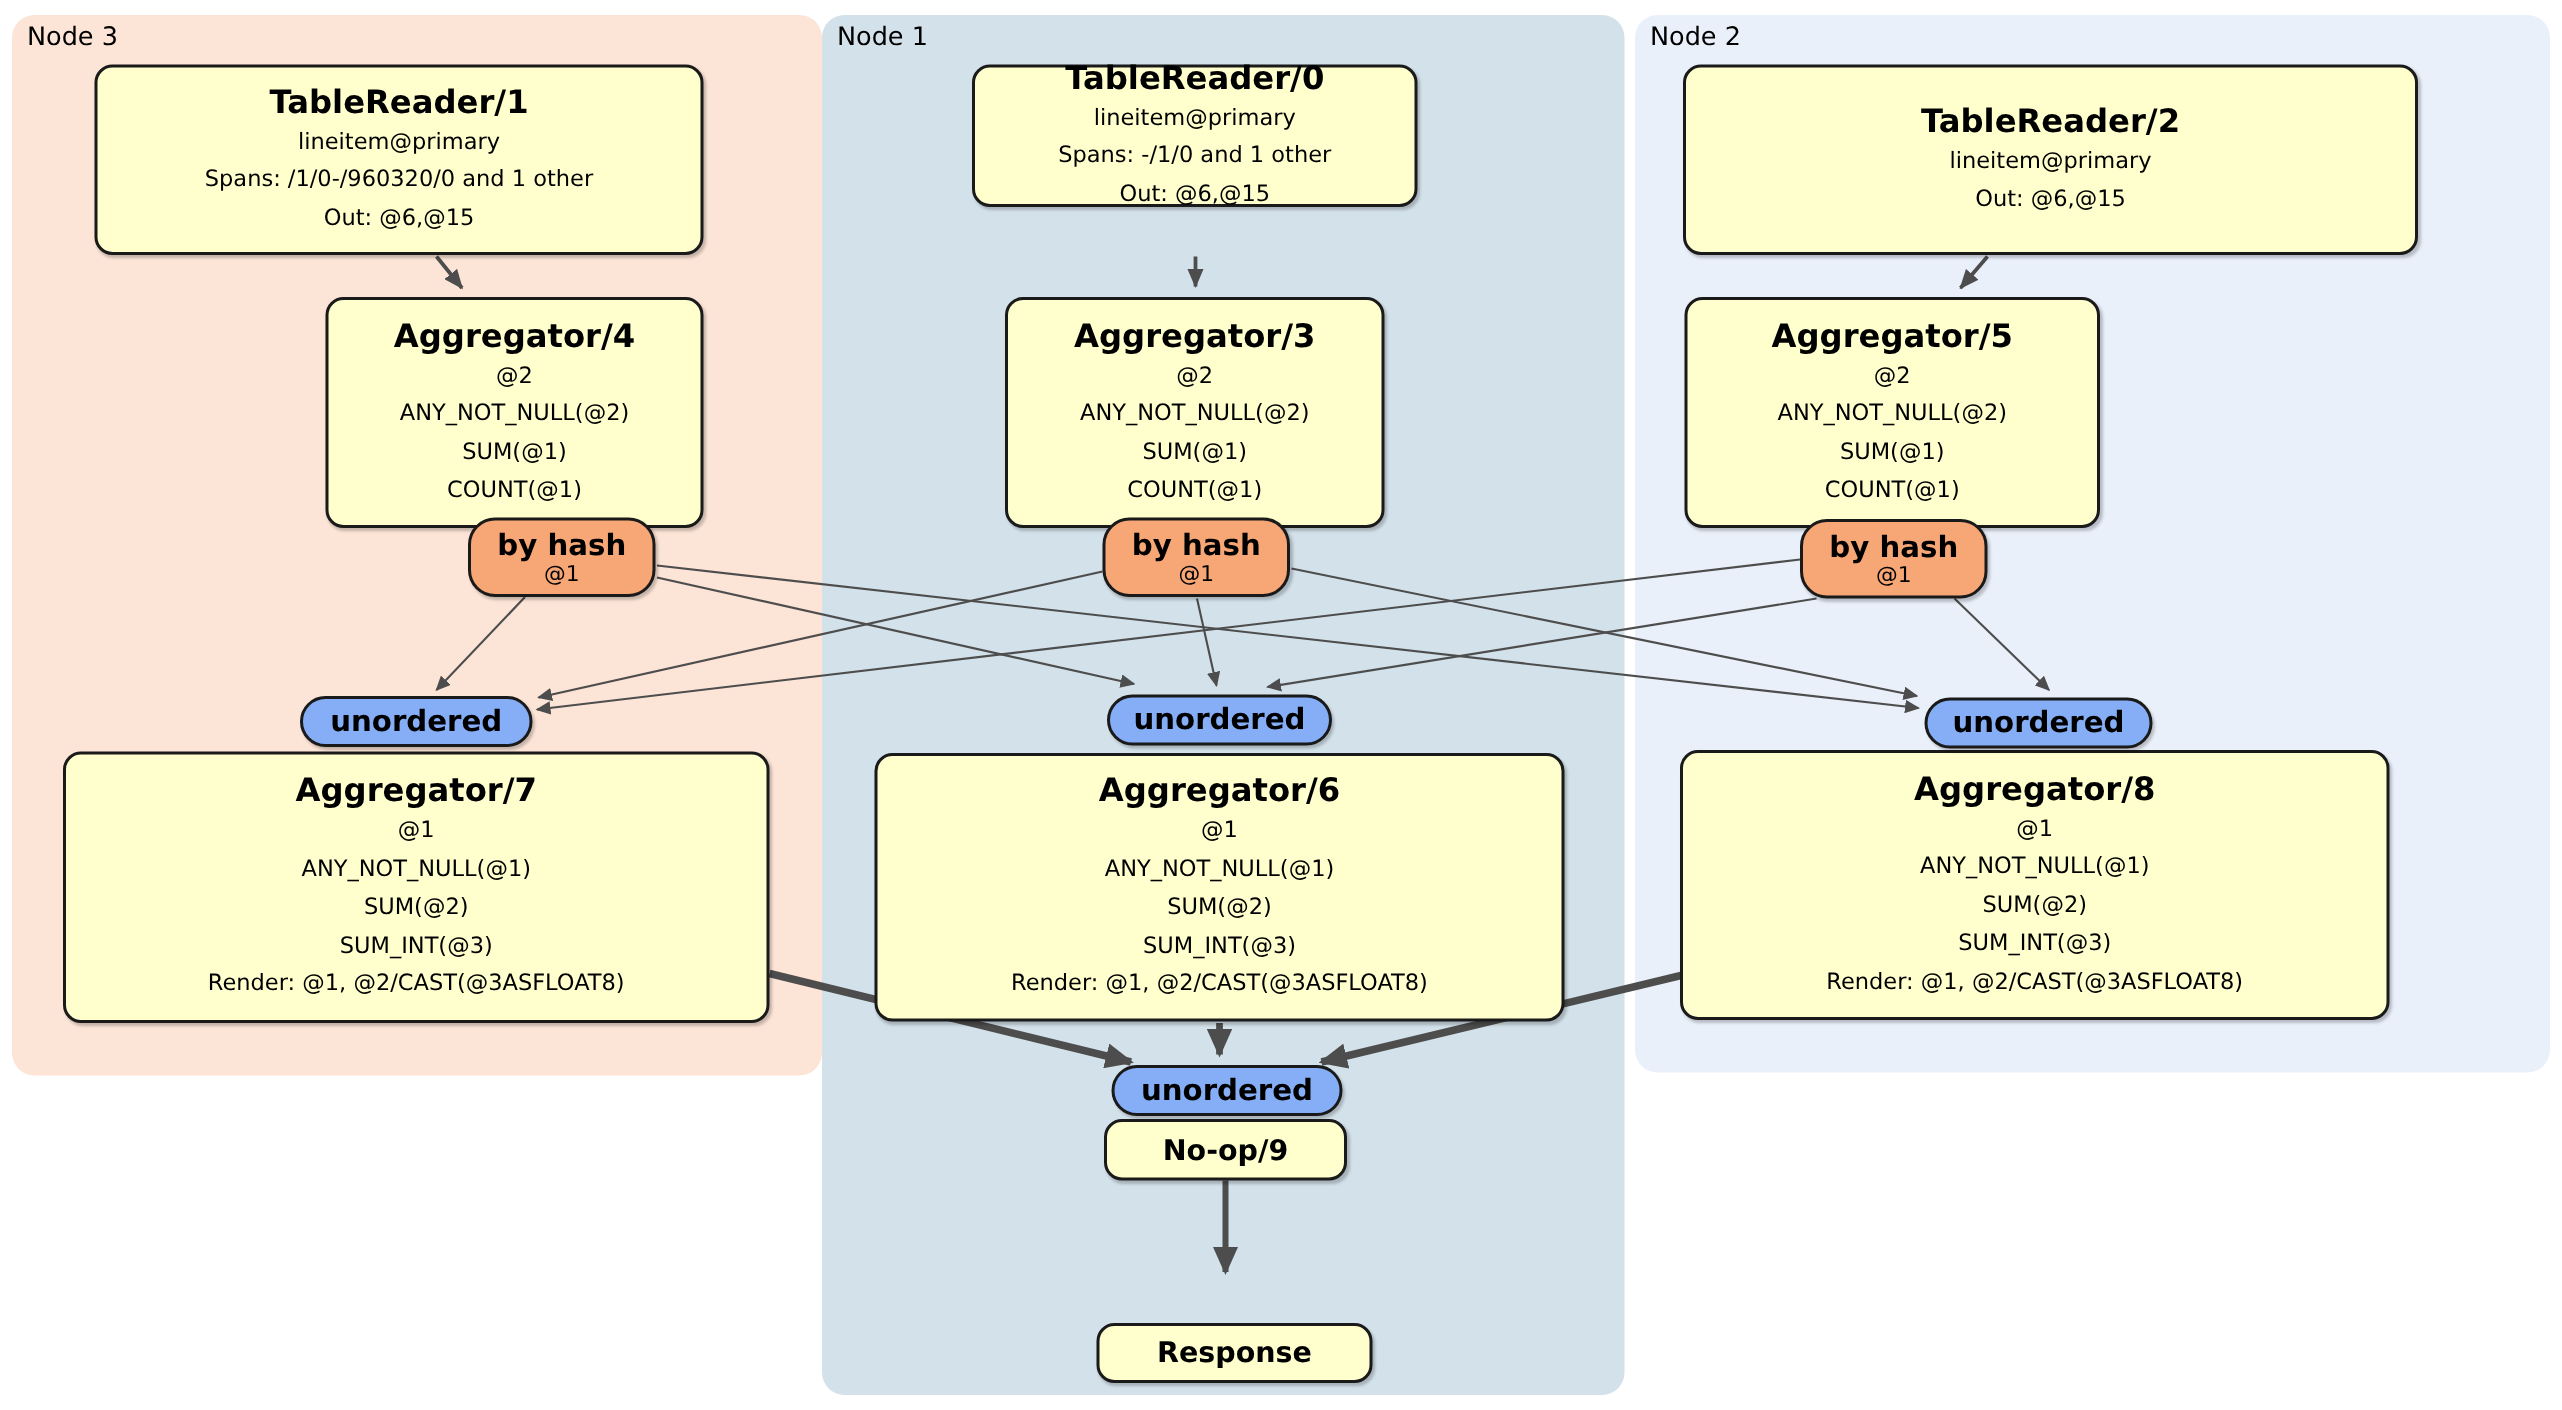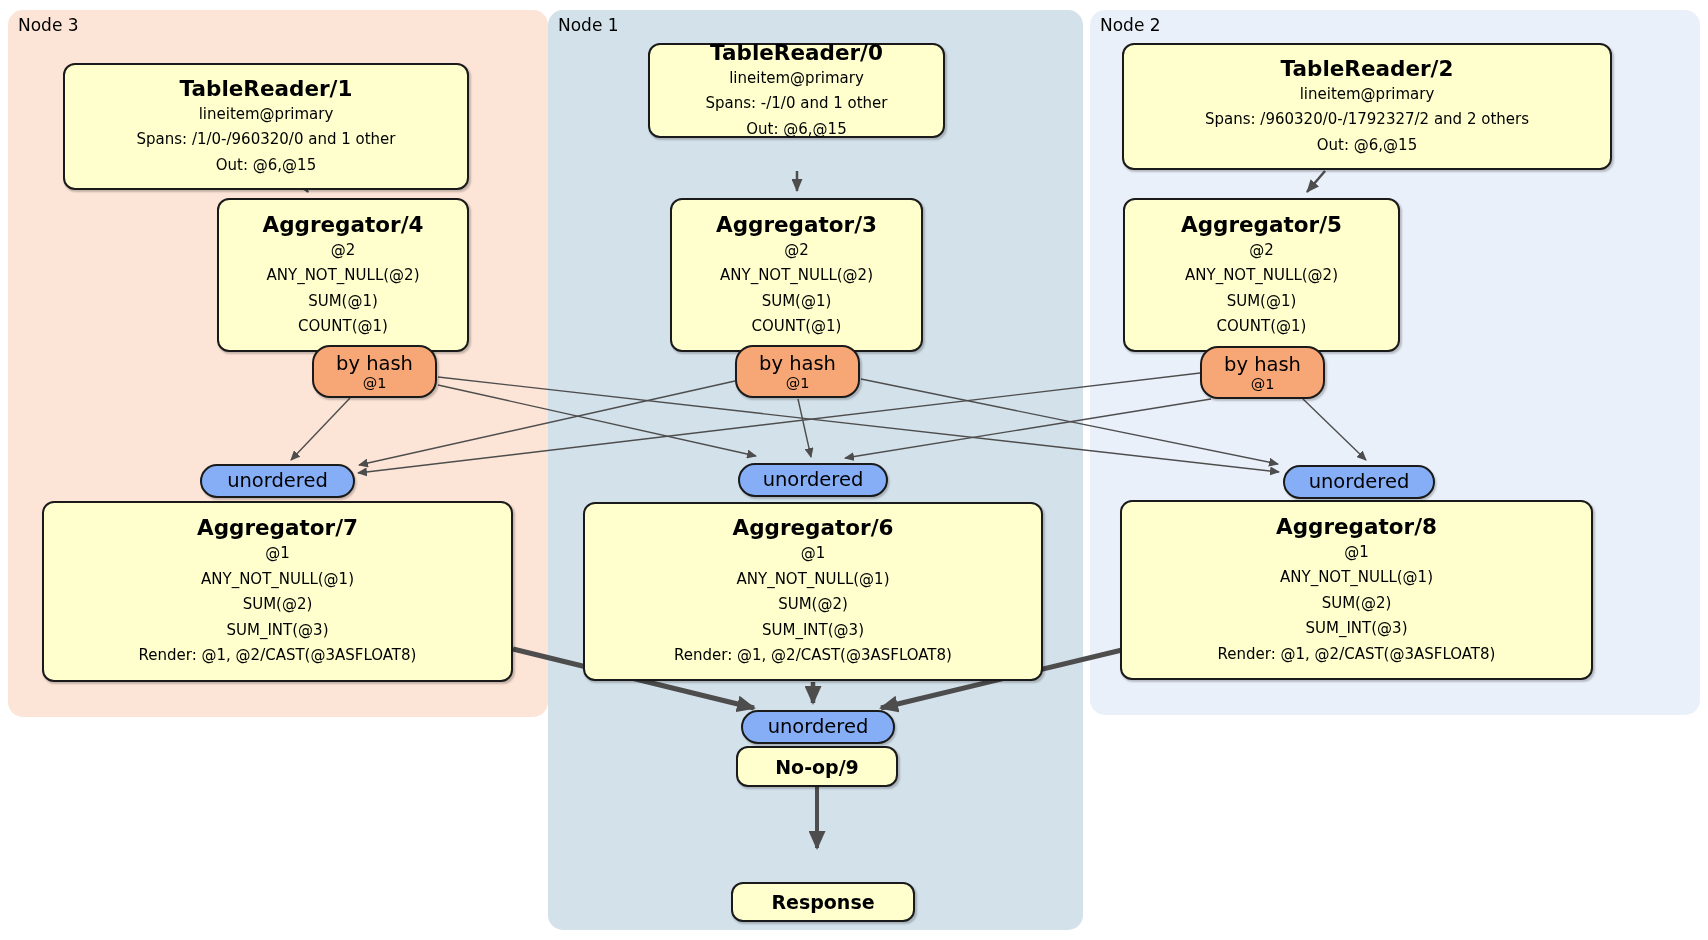--- a/index.html
+++ b/index.html
@@ -22,21 +22,21 @@
   .proc-title{font-weight:bold;font-size:21.5px;line-height:27px;white-space:nowrap;}
   .proc-line{font-size:15px;line-height:25.5px;white-space:nowrap;}
   .proc-big{font-weight:bold;font-size:19px;line-height:28px;white-space:nowrap;}
   .pill{
     position:absolute;z-index:3;border:2px solid #1a1a1a;box-sizing:border-box;
     display:flex;flex-direction:column;align-items:center;justify-content:center;
     text-align:center;box-shadow:1.5px 2px 2px rgba(0,0,0,0.22);
   }
   .pill-hash{background:#f7a676;border-radius:18px;}
   .pill-unordered{background:#85aef7;border-radius:17px;}
-  .pill-label{font-weight:normal;font-size:19.5px;line-height:22px;white-space:nowrap;}
+  .pill-label{font-weight:bold;font-size:19.5px;line-height:22px;white-space:nowrap;}
   .pill-sub{font-size:14.5px;line-height:16px;white-space:nowrap;}
 </style>
 </head>
 <body>
 
 <div class="canvas">
 
   <div class="region region-node3" style="left:8px;top:10px;width:540px;height:707px;">
     <div class="region-label">Node 3</div>
   </div>
@@ -76,38 +76,37 @@
       <path d="M1303,399 L1366,460" stroke-width="1.4" marker-end="url(#ah-s)"></path>
 
       <path d="M513,649 L754,708" stroke-width="5" marker-end="url(#ah-l)"></path>
       <path d="M813,682 L813,703" stroke-width="4.5" marker-end="url(#ah-l)"></path>
       <path d="M1122,650 L881,708" stroke-width="5" marker-end="url(#ah-l)"></path>
 
       <path d="M817,787 L817,848" stroke-width="4" marker-end="url(#ah-l)"></path>
     </g>
   </svg>
 
-  <div class="proc" style="left:63px;top:43px;width:406px;height:127px;margin-top:20px;">
+  <div class="proc" style="left:63px;top:43px;width:406px;height:127px;">
     <div class="proc-title">TableReader/1</div>
     <div class="proc-line">lineitem@primary</div>
     <div class="proc-line">Spans: /1/0-/960320/0 and 1 other</div>
     <div class="proc-line">Out: @6,@15</div>
   </div>
 
   <div class="proc" style="left:648px;top:43px;width:297px;height:95px;">
     <div class="proc-title">TableReader/0</div>
     <div class="proc-line">lineitem@primary</div>
     <div class="proc-line">Spans: -/1/0 and 1 other</div>
     <div class="proc-line">Out: @6,@15</div>
   </div>
 
   <div class="proc" style="left:1122px;top:43px;width:490px;height:127px;align-items:center;">
     <div class="proc-title">TableReader/2</div>
     <div class="proc-line">lineitem@primary</div>
-    <div class="proc-line">Spans: /960320/0-/1792327/2 and 2 others</div>
     <div class="proc-line">Out: @6,@15</div>
   </div>
 
   <div class="proc" style="left:217px;top:198px;width:252px;height:154px;">
     <div class="proc-title">Aggregator/4</div>
     <div class="proc-line">@2</div>
     <div class="proc-line">ANY_NOT_NULL(@2)</div>
     <div class="proc-line">SUM(@1)</div>
     <div class="proc-line">COUNT(@1)</div>
   </div>

